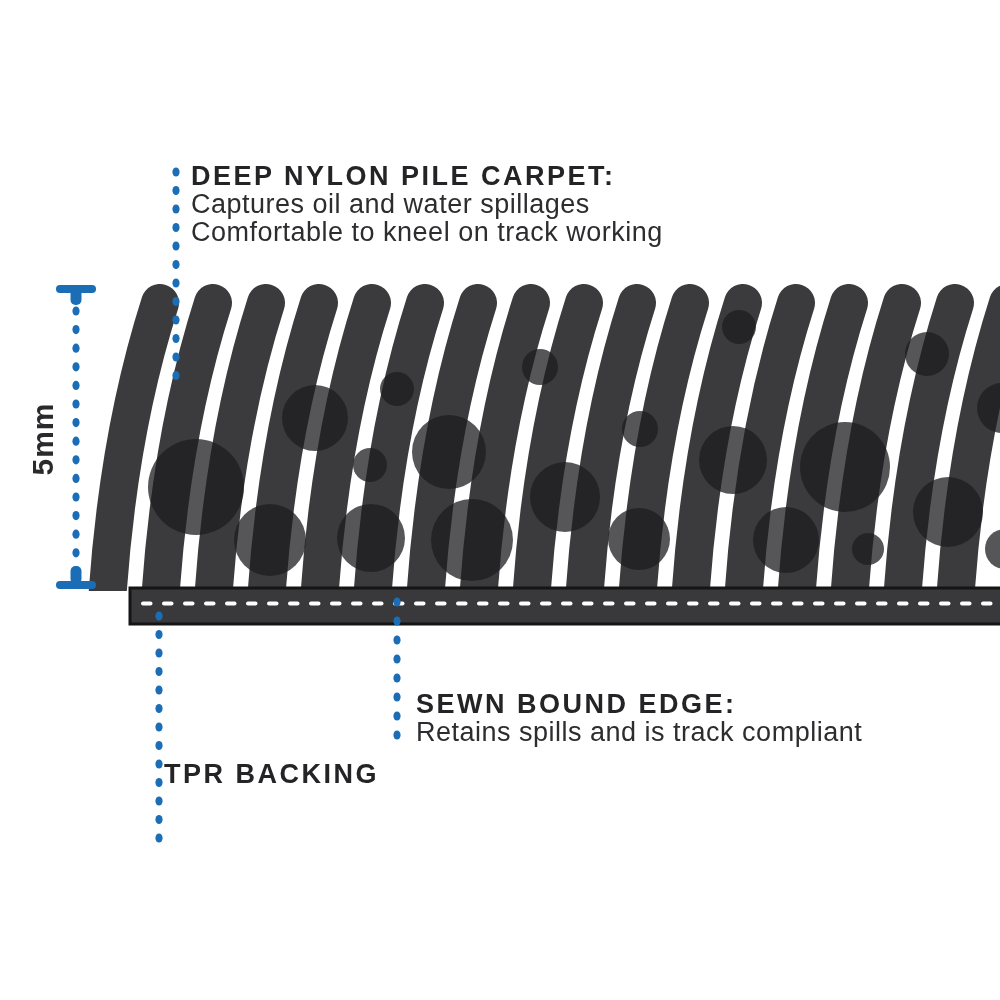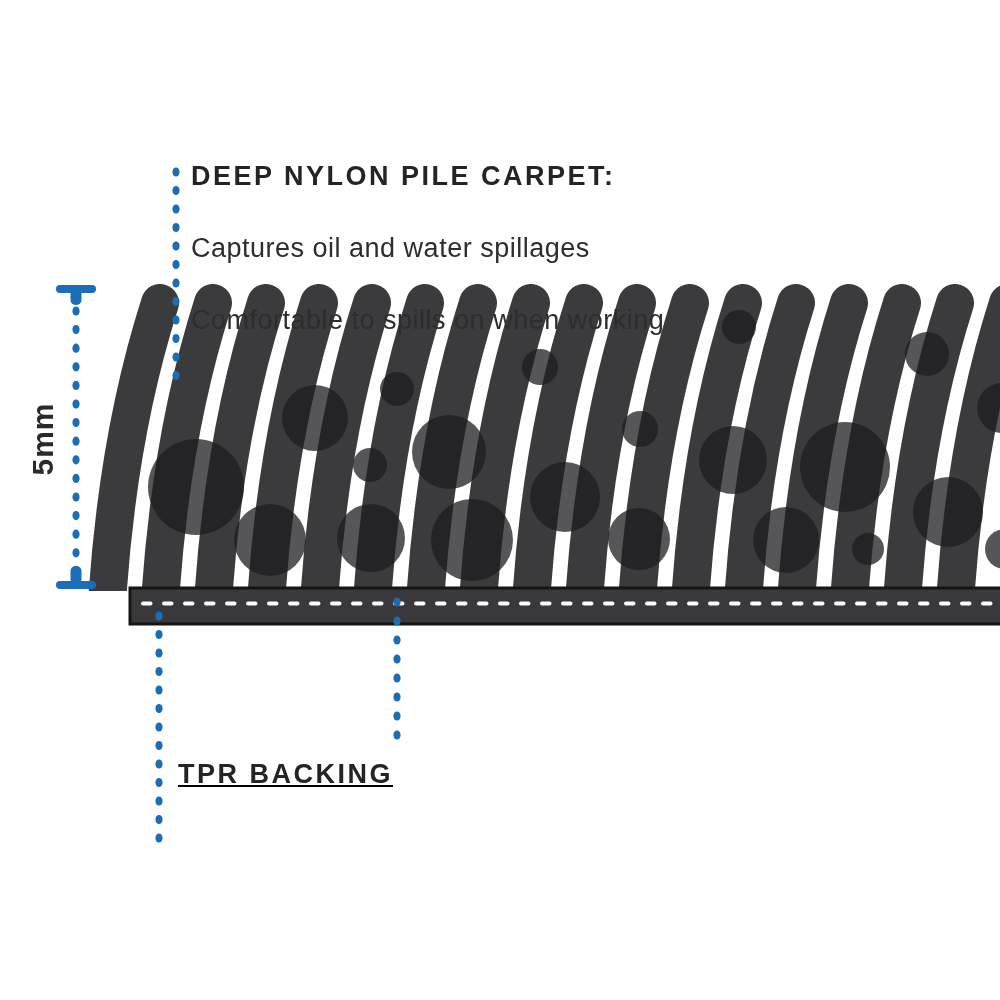--- a/index.html
+++ b/index.html
@@ -4,21 +4,21 @@
 <style>
   html, body { margin: 0; padding: 0; background: #ffffff; }
   body { width: 1000px; height: 1000px; overflow: hidden; position: relative;
          font-family: "Liberation Sans", "DejaVu Sans", sans-serif; }
   .stage { position: absolute; inset: 0; width: 1000px; height: 752px; }
   svg#illustration { position: absolute; left: 0; top: 0; width: 1000px; height: 1000px; }
   .callout { position: absolute; white-space: nowrap; }
   .co-title { font-size: 27px; font-weight: bold; letter-spacing: 2.5px;
               color: #242427; line-height: 28px; }
   .co-body  { font-size: 27px; font-weight: normal; letter-spacing: 0.5px;
-              color: #2d2d30; line-height: 28px; margin-top: 44px; }
+              color: #2d2d30; line-height: 28px; }
   .dim-label { position: absolute; left: -27px; top: 422px; width: 140px; height: 34px;
                text-align: center; font-size: 30px; font-weight: bold; color: #2a2a2c;
                letter-spacing: 1px; transform: rotate(-90deg); line-height: 34px; }
 </style>
 </head>
 <body>
 
 <div class="stage">
 
   <svg id="illustration" viewBox="0 0 1000 1000">
@@ -174,23 +174,27 @@
         <ellipse cx="76" cy="515.6000000000003" rx="3.6" ry="4.6" fill="#1b6eb5"></ellipse>
         <ellipse cx="76" cy="534.2000000000003" rx="3.6" ry="4.6" fill="#1b6eb5"></ellipse>
         <ellipse cx="76" cy="552.8000000000003" rx="3.6" ry="4.6" fill="#1b6eb5"></ellipse>
         <ellipse cx="76" cy="571.4000000000003" rx="3.6" ry="4.6" fill="#1b6eb5"></ellipse>
       </g>
     </svg>
 
   <div class="callout" style="left:191px; top:162px;">
     <div class="co-title">DEEP NYLON PILE CARPET:</div>
     <div class="co-body">Captures oil and water spillages</div>
-    <div class="co-body">Comfortable to spills on when working</div>
+    <div class="co-body">Comfortable to kneel on track working</div>
   </div>
 
-
-  <div class="callout" style="left:178px; top:760px;text-decoration:underline;">
+  <div class="callout" style="left:416px; top:690px;">
+    <div class="co-title">SEWN BOUND EDGE:</div>
+    <div class="co-body">Retains spills and is track compliant</div>
+  </div>
+
+  <div class="callout" style="left:164px; top:760px;">
     <div class="co-title">TPR BACKING</div>
   </div>
 
   <div class="dim-label">5mm</div>
 
 </div>
 
 </body></html>

